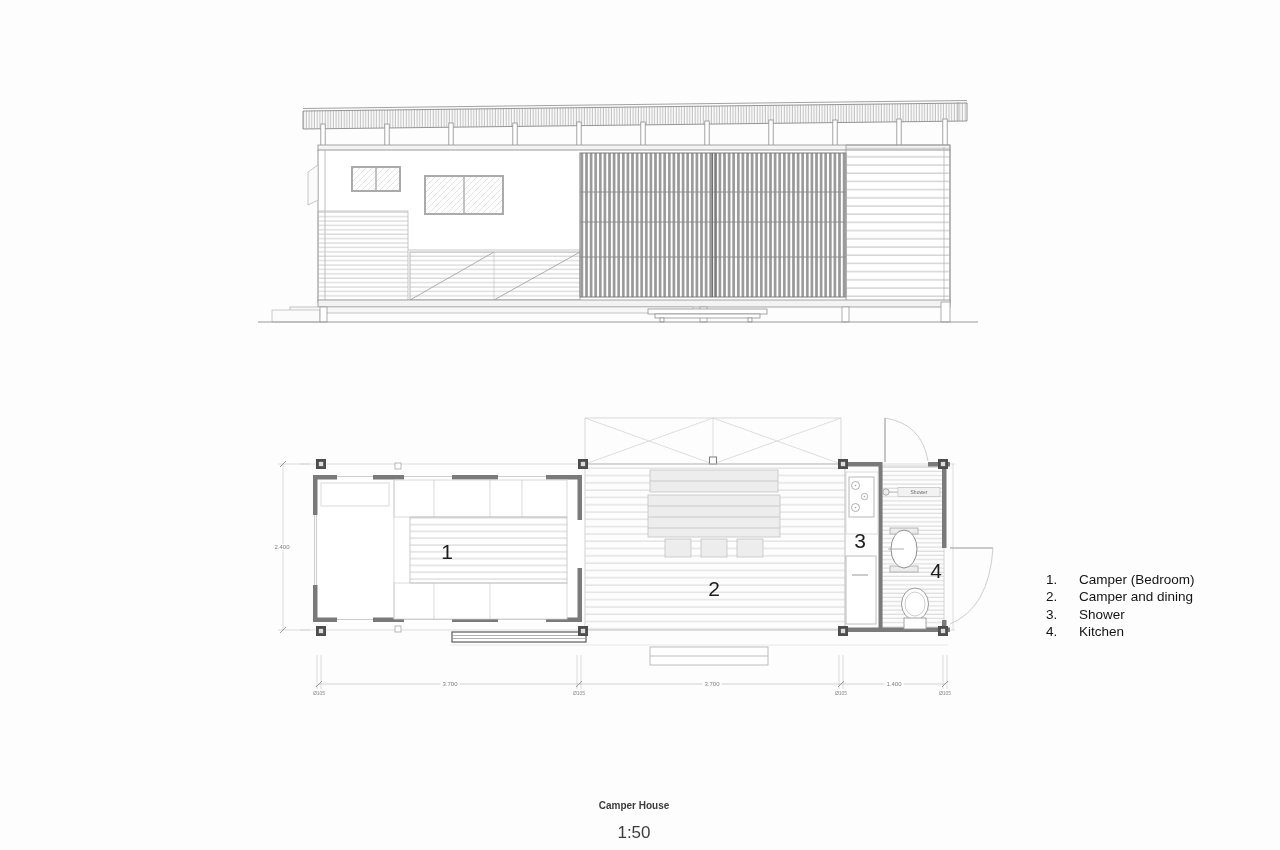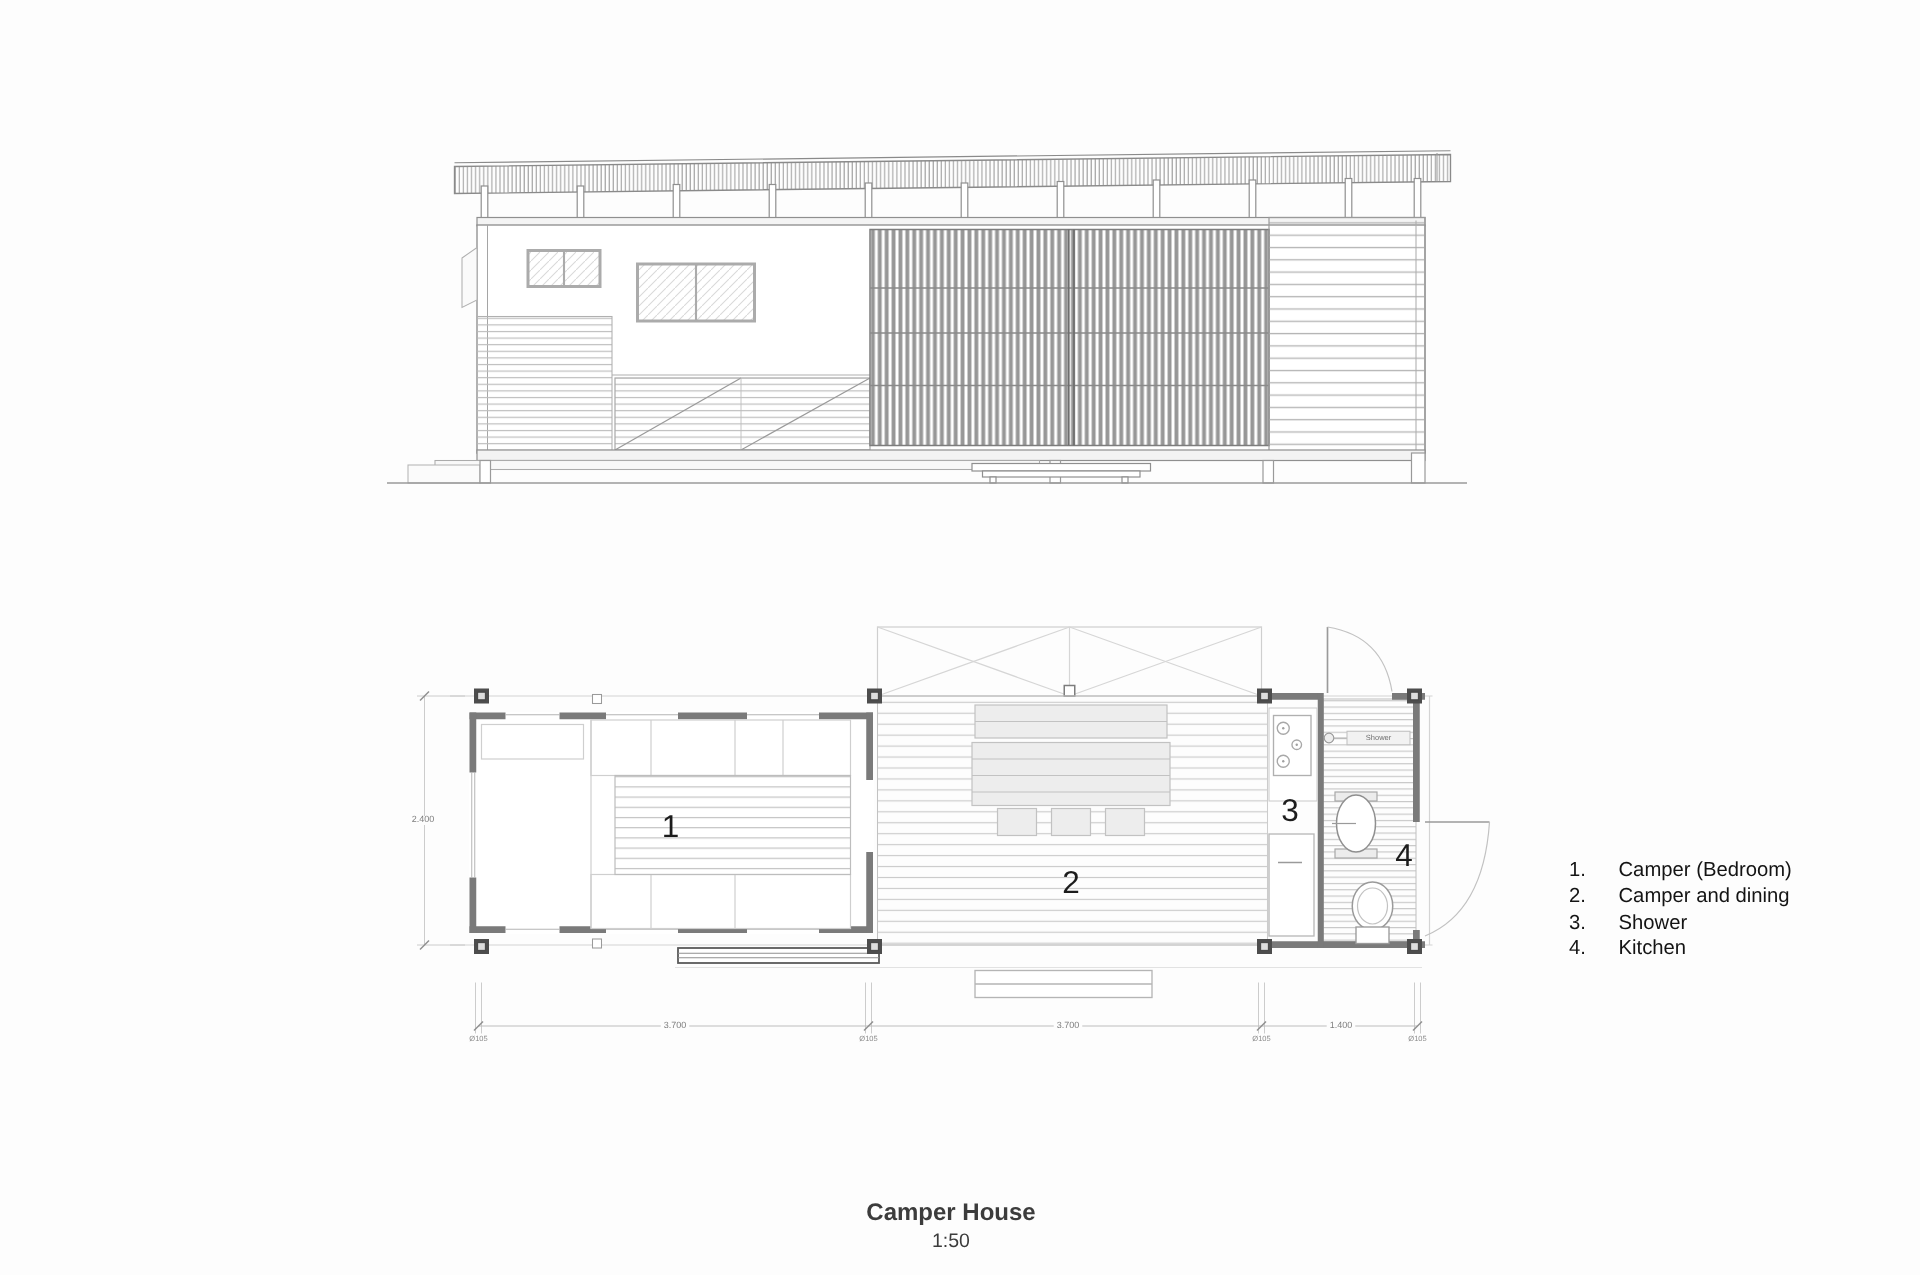--- a/index.html
+++ b/index.html
@@ -7,22 +7,22 @@
           font-family:"Liberation Sans","DejaVu Sans",sans-serif;}
   svg{position:absolute;left:0;top:0;}
   .lbl{position:absolute;transform:translate(-50%,-50%);white-space:nowrap;color:#222;}
   .room-num{font-size:21px;color:#1c1c1c;}
   .dim{font-size:6px;color:#7e7e7e;background:#fdfdfd;padding:0 2px;}
   .dim-small{font-size:5px;color:#8a8a8a;background:#fdfdfd;padding:0 1px;}
   .fixture-lbl{font-size:5px;color:#6f6f6f;}
   #legend{position:absolute;left:1046px;top:571px;font-size:13.5px;color:#141414;line-height:17.4px;}
   .legend-row{display:grid;grid-template-columns:33px auto;}
   #title-block{position:absolute;left:634px;top:800px;transform:translateX(-50%);text-align:center;color:#3c3c3c;}
-  #title-block .t{font-weight:bold;font-size:16px;}
-  #title-block .s{font-size:13px;margin-top:1px;}
+  #title-block .t{font-weight:bold;font-size:10px;}
+  #title-block .s{font-size:17px;margin-top:12px;}
 </style>
 </head>
 <body>
 
 <div id="canvas">
 
 <svg width="1280" height="850" viewBox="0 0 1280 850">
   <defs>
     <pattern id="roofHatch" width="2.7" height="6" patternUnits="userSpaceOnUse">
       <line x1="1.2" y1="0" x2="1.2" y2="6" stroke="#a8a8a8" stroke-width="0.8"></line>

